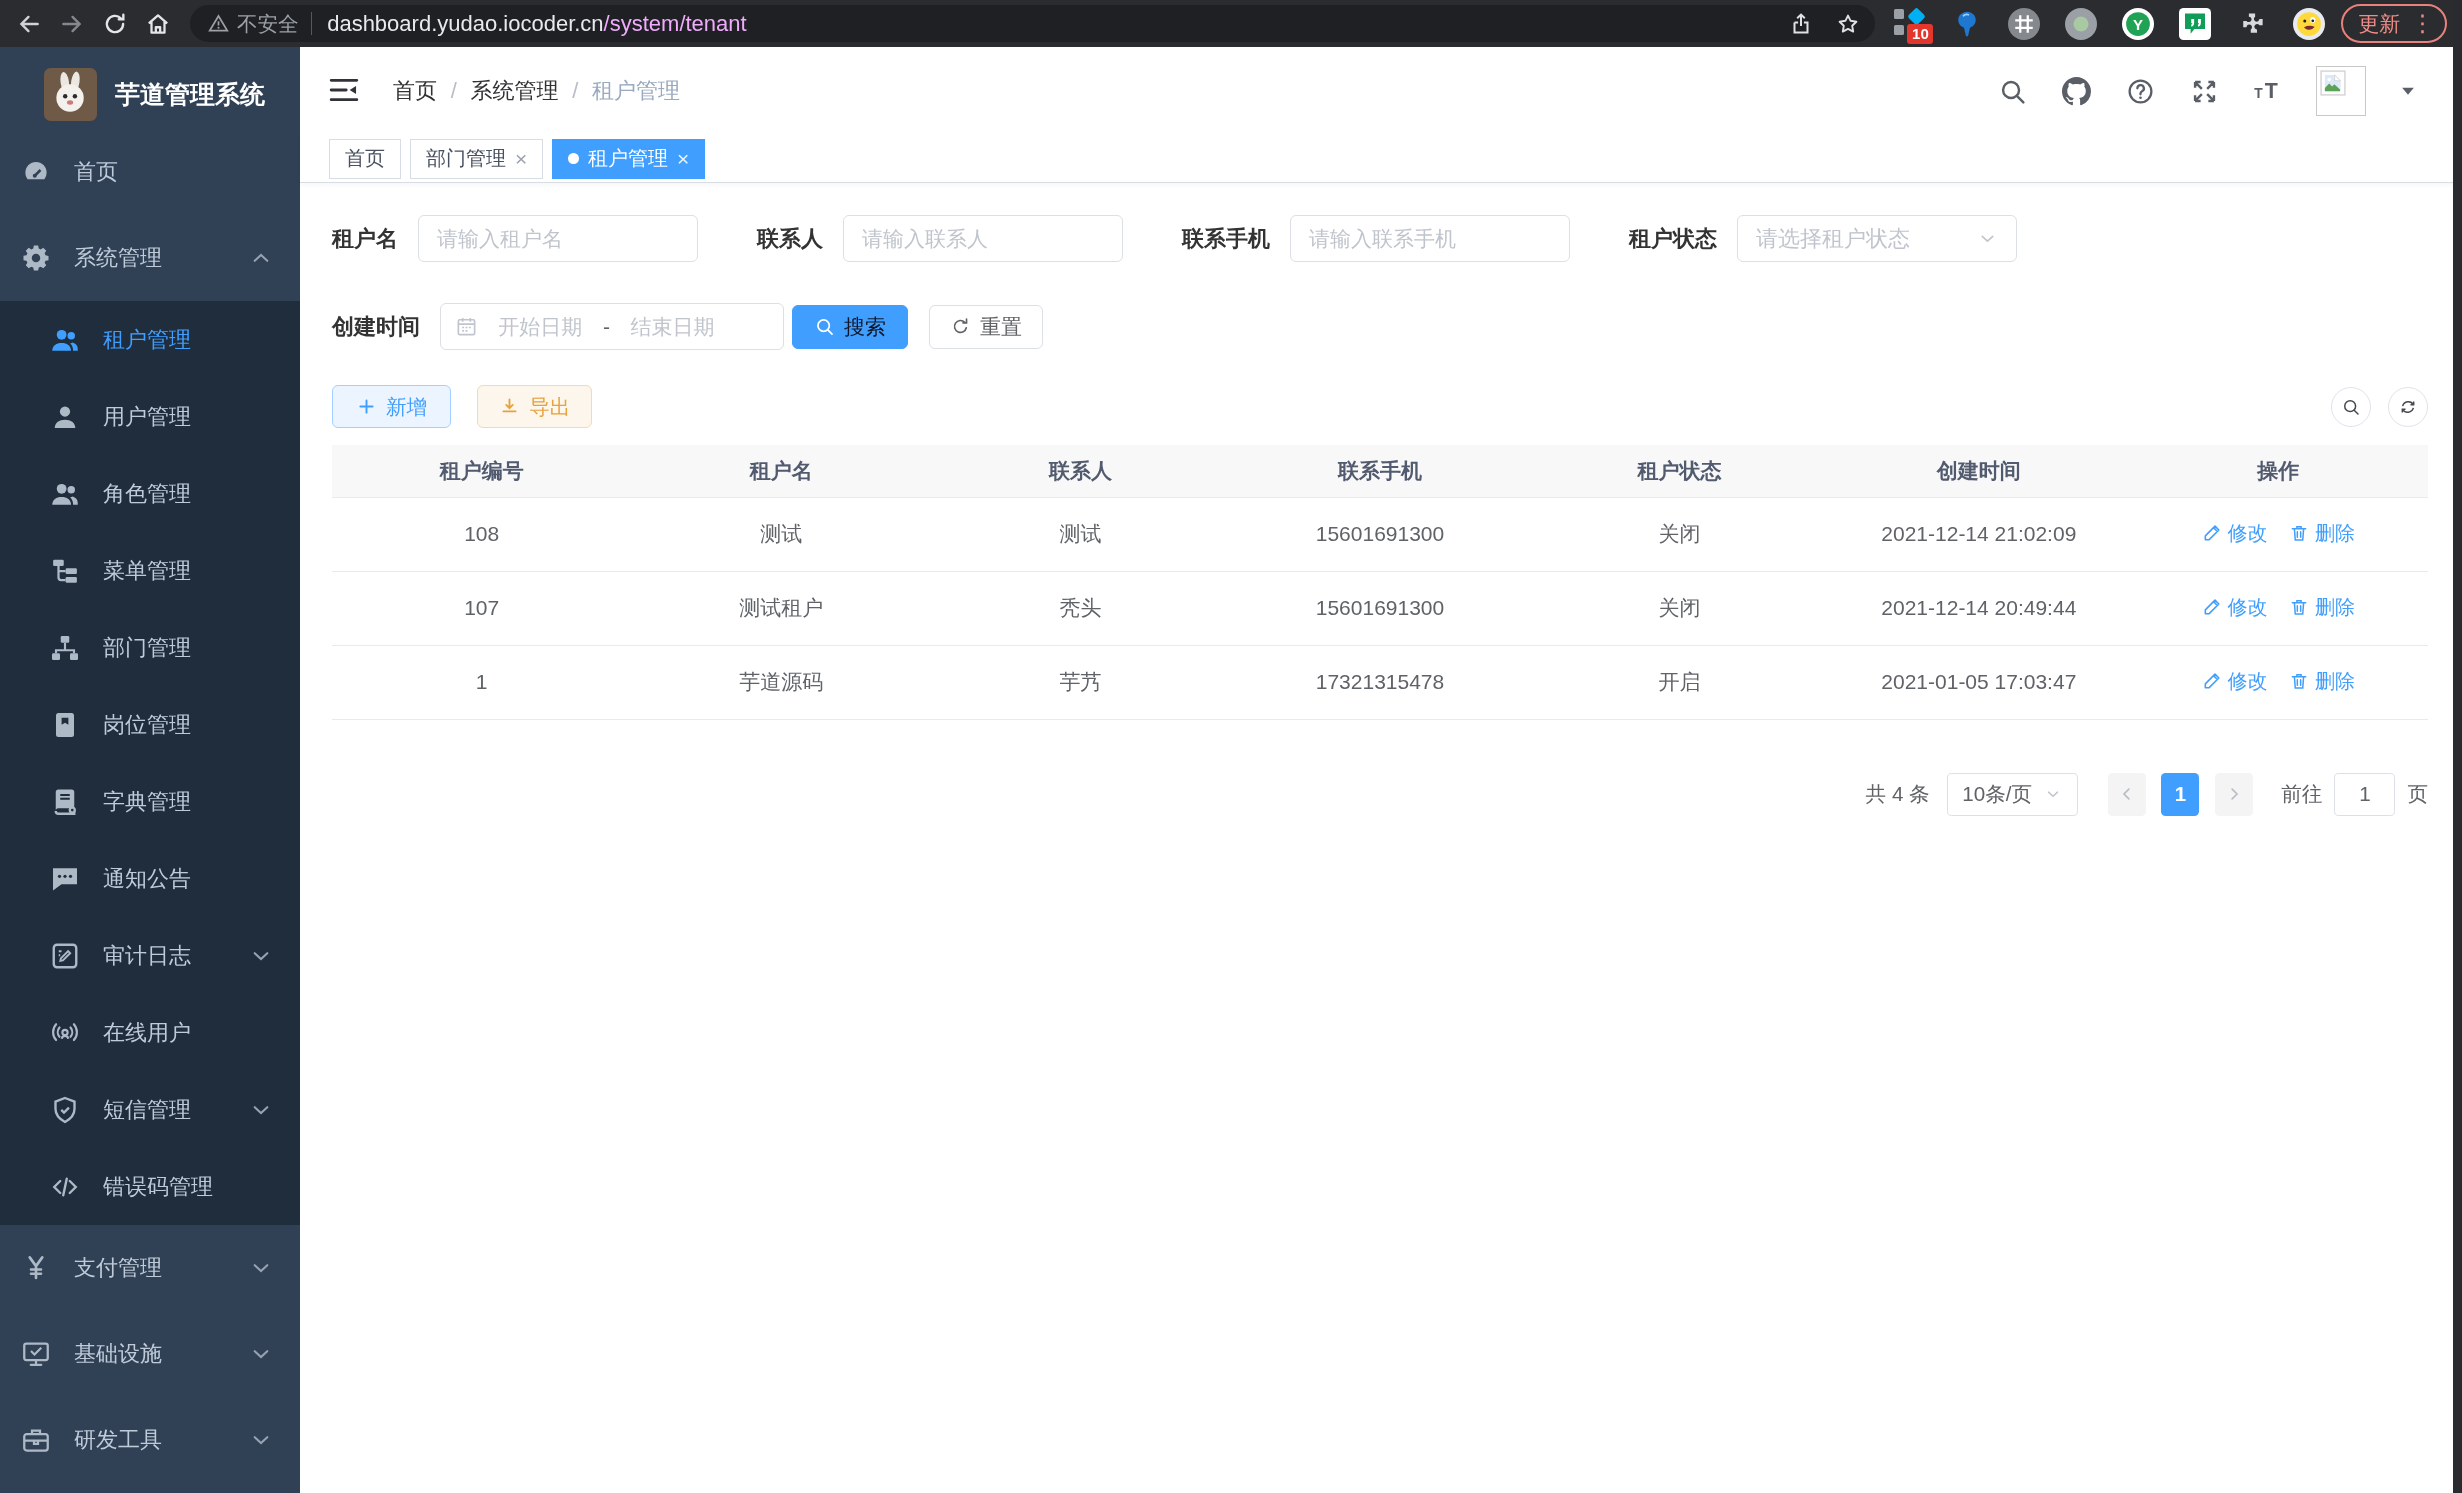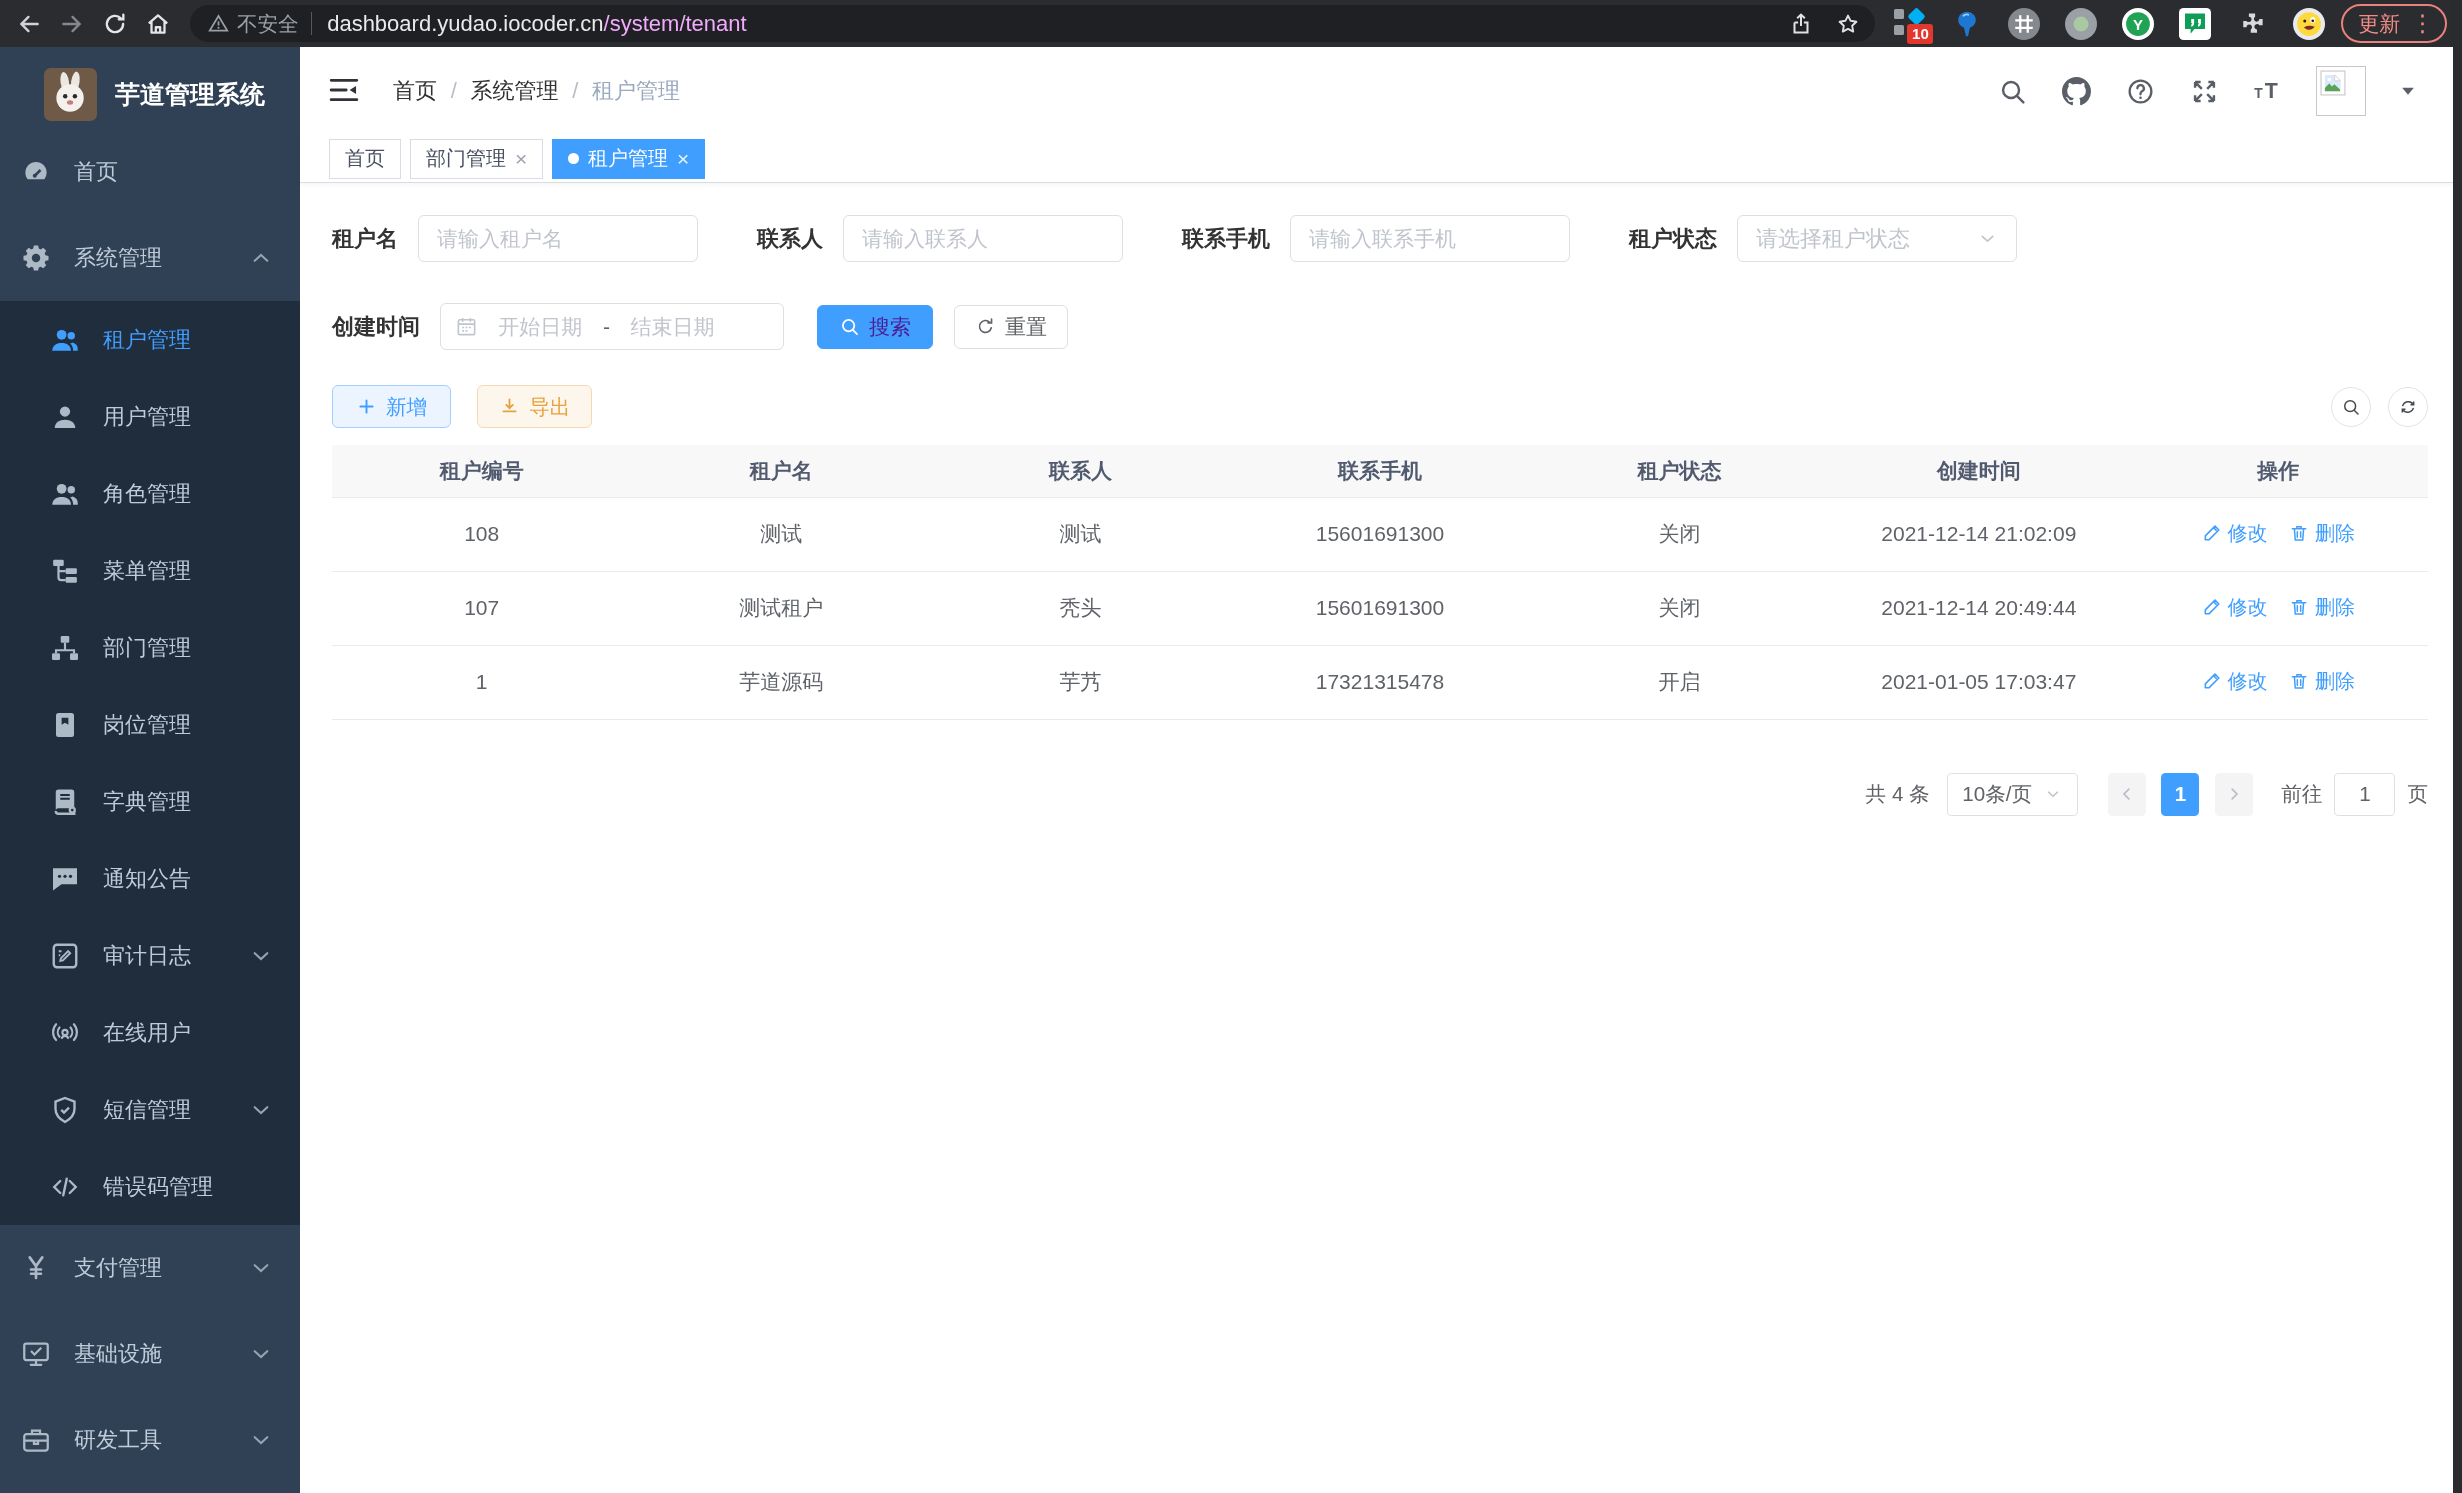--- a/index.html
+++ b/index.html
@@ -84,21 +84,21 @@
   .f-select { width:280px; height:47px; border:0.8px solid #dcdfe6; border-radius:6px; display:flex; align-items:center; justify-content:space-between; padding:0 18px; color:#c0c4cc; cursor:pointer; background:#fff; }
   .sel-arrow { width:21px; height:21px; color:#c0c4cc; }
   .sel-arrow svg { width:21px; height:21px; }
   .date-range { width:344px; height:47px; border:0.8px solid #dcdfe6; border-radius:6px; display:flex; align-items:center; padding:0 13.7px; gap:4.6px; background:#fff; }
   .cal-icon { width:23px; height:23px; color:#c0c4cc; flex-shrink:0; }
   .cal-icon svg { width:23px; height:23px; }
   .dr-input { border:none; width:116px; font-size:21px; text-align:center; color:#606266; outline:none; background:transparent; font-family:inherit; }
   .dr-sep { color:#606266; font-size:21px; }
   .btn { display:inline-flex; align-items:center; gap:9px; border-radius:6px; font-size:21px; cursor:pointer; font-family:inherit; }
   .btn svg { width:21px; height:21px; }
-  .btn-search { height:44px; padding:0 21px; background:#409eff; border:0.8px solid #409eff; color:#4c1d95; margin-left:33px; }
+  .btn-search { height:44px; padding:0 21px; background:#409eff; border:0.8px solid #409eff; color:#0f172a; margin-left:8px; }
   .btn-reset { height:44px; padding:0 20px; background:#fff; border:0.8px solid #dcdfe6; color:#606266; margin-left:21px; }
   .toolbar-row { display:flex; align-items:center; margin-bottom:17px; }
   .btn-add { height:43px; padding:0 23px; background:#ecf5ff; border:0.8px solid #a3d0ff; color:#409eff; font-size:20.6px; }
   .btn-export { height:43px; padding:0 21px; background:#fdf6ec; border:0.8px solid #f5dab1; color:#e6a23c; font-size:20.6px; margin-left:26px; }
   .tool-circles { margin-left:auto; display:flex; gap:17px; }
   .circle-btn { width:40px; height:40px; border:0.8px solid #dfe4ea; border-radius:50%; display:flex; align-items:center; justify-content:center; color:#45494d; background:#fff; cursor:pointer; }
   .circle-btn svg { width:20px; height:20px; }
 
   table { width:100%; border-collapse:collapse; table-layout:fixed; font-size:21px; }
   thead th { background:#f8f8f9; height:52px; color:#515a6e; font-weight:700; border-bottom:0.8px solid #e8eaec; text-align:center; }

